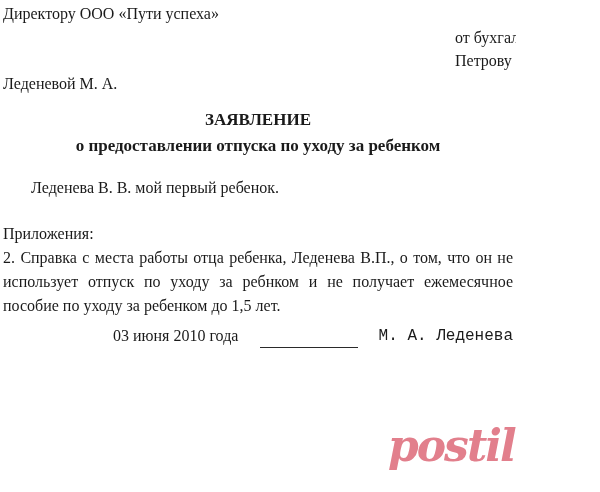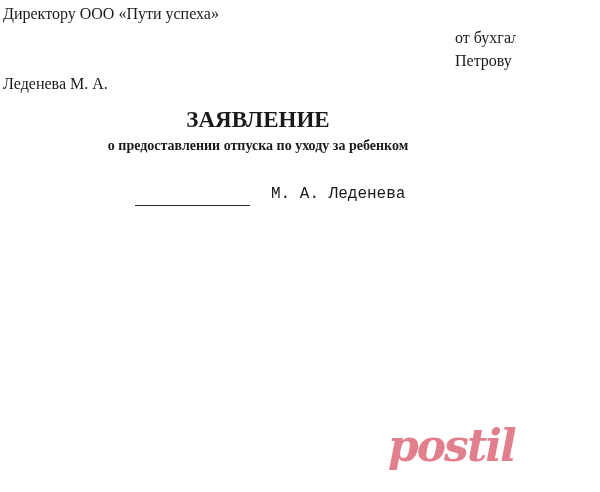--- a/index.html
+++ b/index.html
@@ -17,27 +17,27 @@
 
   .line { line-height: 24px; white-space: nowrap; }
 
   .addressee-block { margin-left: 452px; }
   .addressee-block .line { line-height: 23px; }
 
   .doc-title {
     margin-top: 12px;
     text-align: center;
     font-weight: bold;
-    font-size: 23px;
+    font-size: 17px;
     line-height: 24px;
   }
   .doc-subtitle {
     text-align: center;
     font-weight: bold;
-    font-size: 14px;
+    font-size: 17px;
     line-height: 28px;
   }
 
   .body-block { margin-top: 16px; }
   .body-block p {
     margin: 0;
     text-indent: 28px;
     line-height: 24px;
     text-align: justify;
   }
@@ -84,32 +84,36 @@
 <div class="page" style="background: rgb(255, 255, 255); color: rgb(26, 26, 26);">
   <div class="content">
 
     <div class="line">Директору ООО «Пути успеха»</div>
 
     <div class="addressee-block">
       <div class="line">от бухгалтера</div>
       <div class="line">Петрову И. И.</div>
     </div>
 
-    <div class="line">Леденева М. А.</div>
+    <div class="line">Леденевой М. А.</div>
 
     <div class="doc-title">ЗАЯВЛЕНИЕ</div>
     <div class="doc-subtitle">о предоставлении отпуска по уходу за ребенком</div>
 
     <div class="body-block">
+      <p>Леденева В. В. мой первый ребенок.</p>
     </div>
 
     <div class="attachments">
+      <div>Приложения:</div>
+      <div>2. Справка с места работы отца ребенка, Леденева В.П., о том, что он не использует отпуск по уходу за ребнком и не получает ежемесячное пособие по уходу за ребенком до 1,5 лет.</div>
     </div>
 
     <div class="footer">
+      <span class="date">03 июня 2010 года</span>
       <span class="sig-line"></span>
       <span class="name">М. А. Леденева</span>
     </div>
 
   </div>
 
   <div class="watermark" style="color: rgb(226, 127, 140);">postila.ru</div>
 </div>
 
 </body></html>

